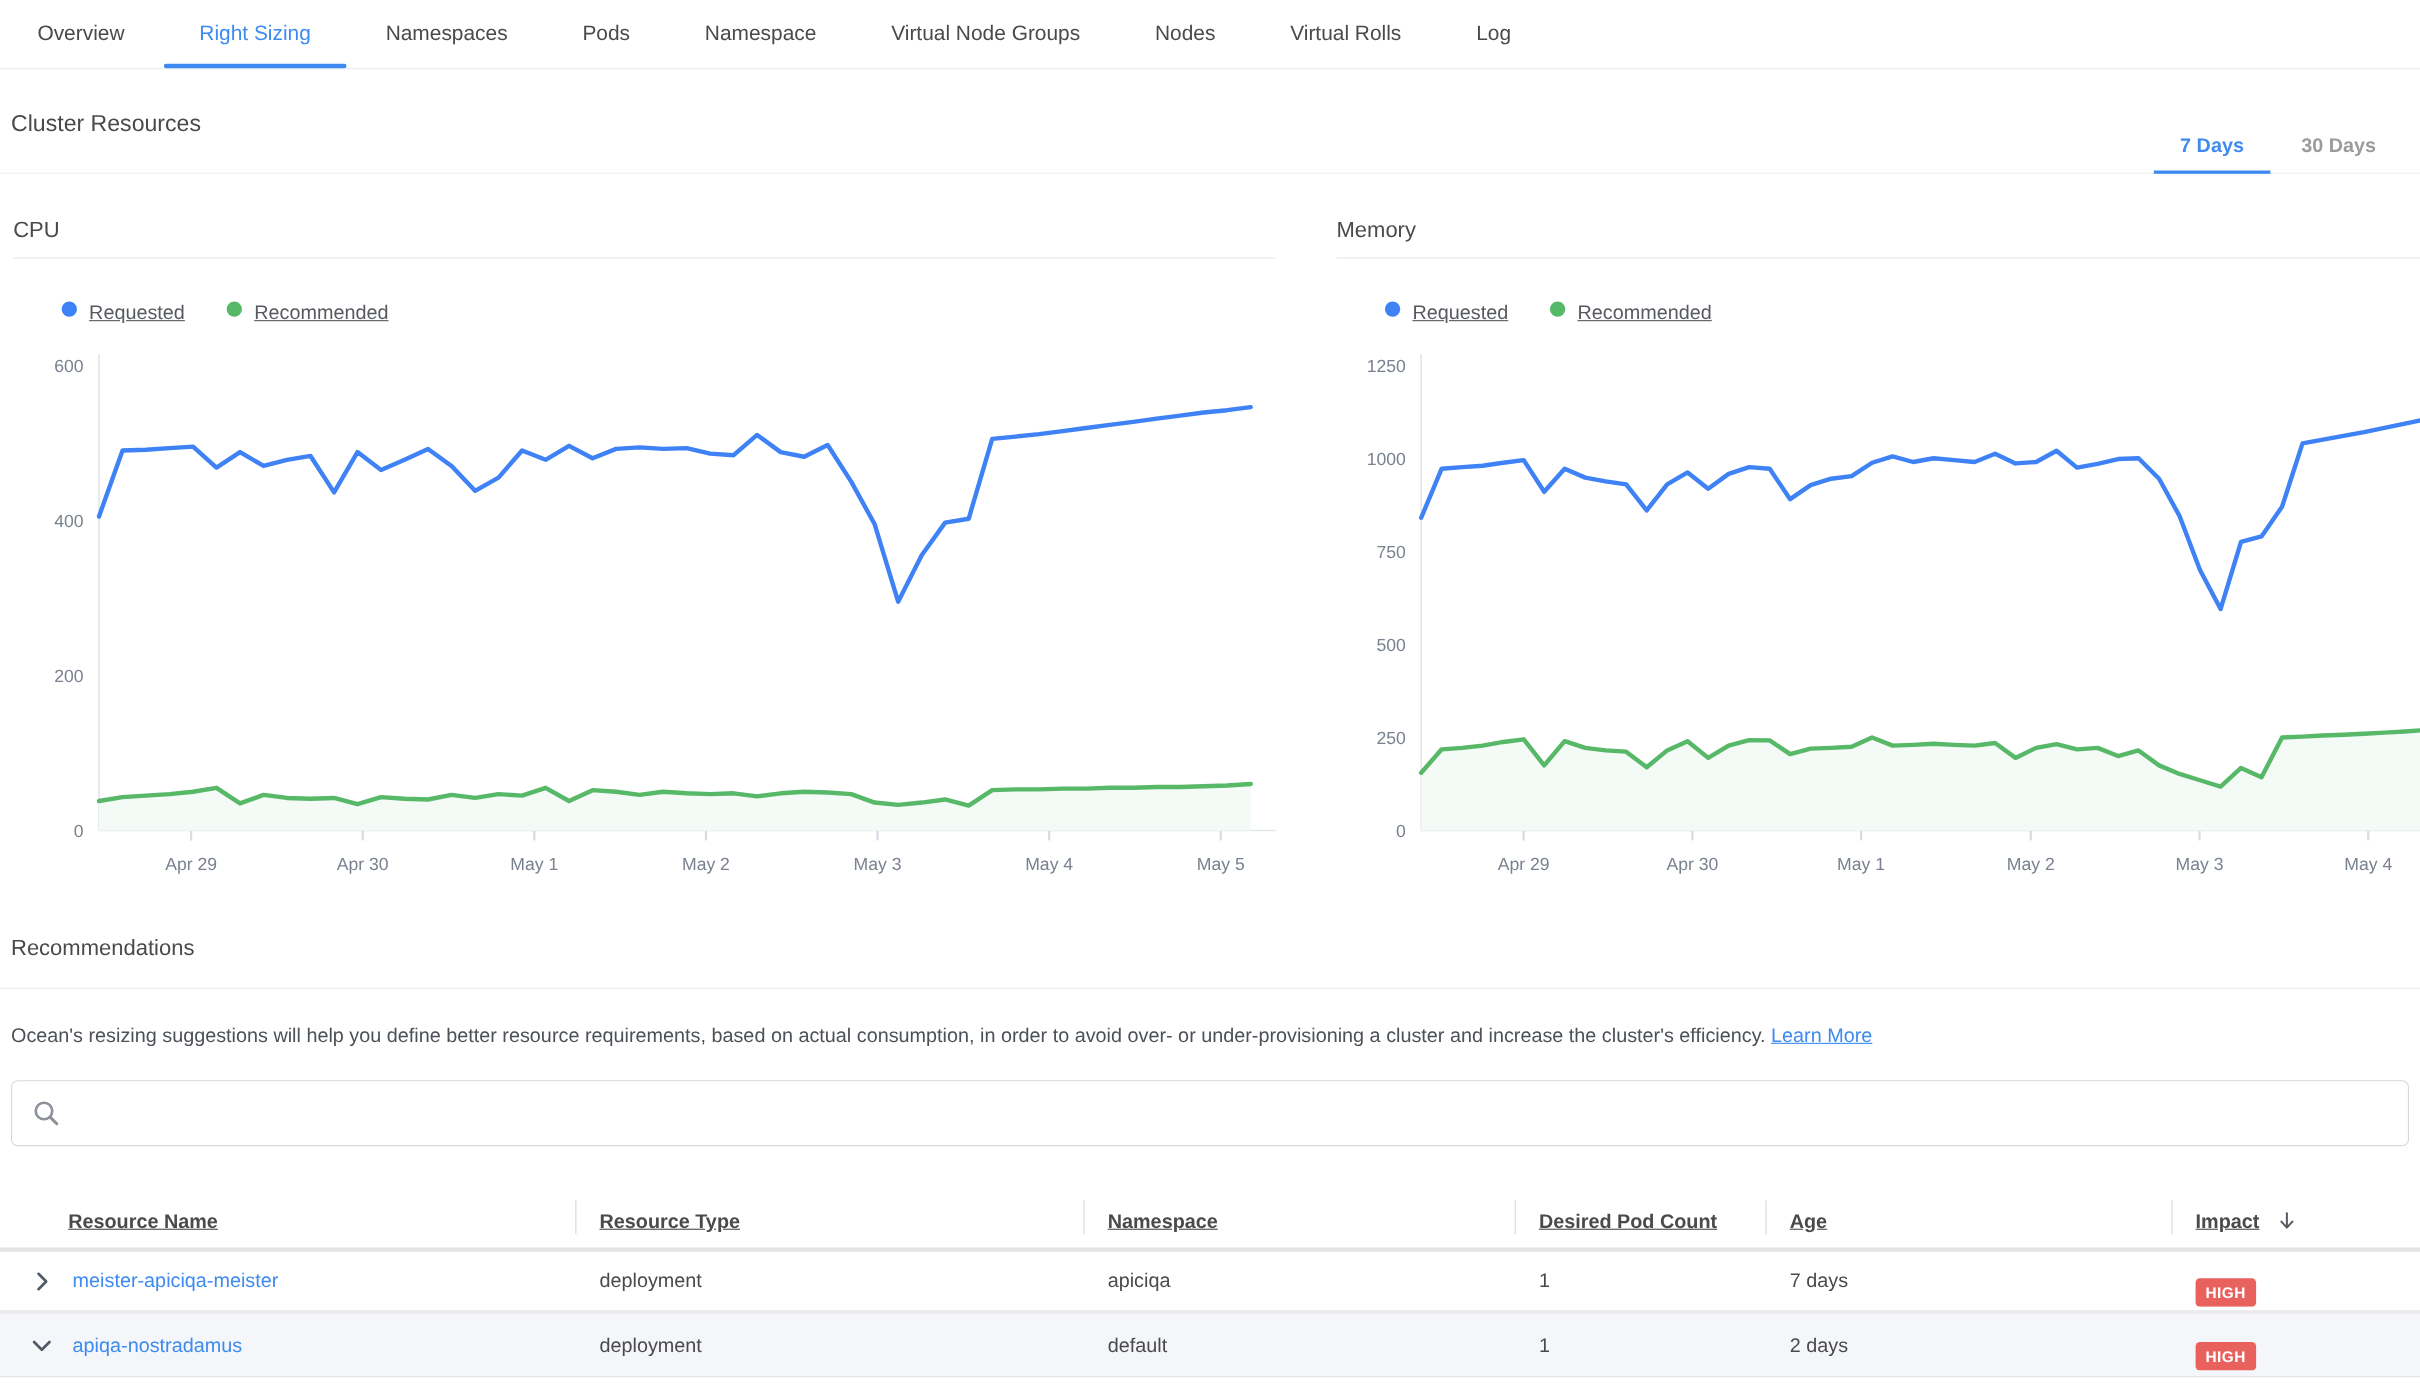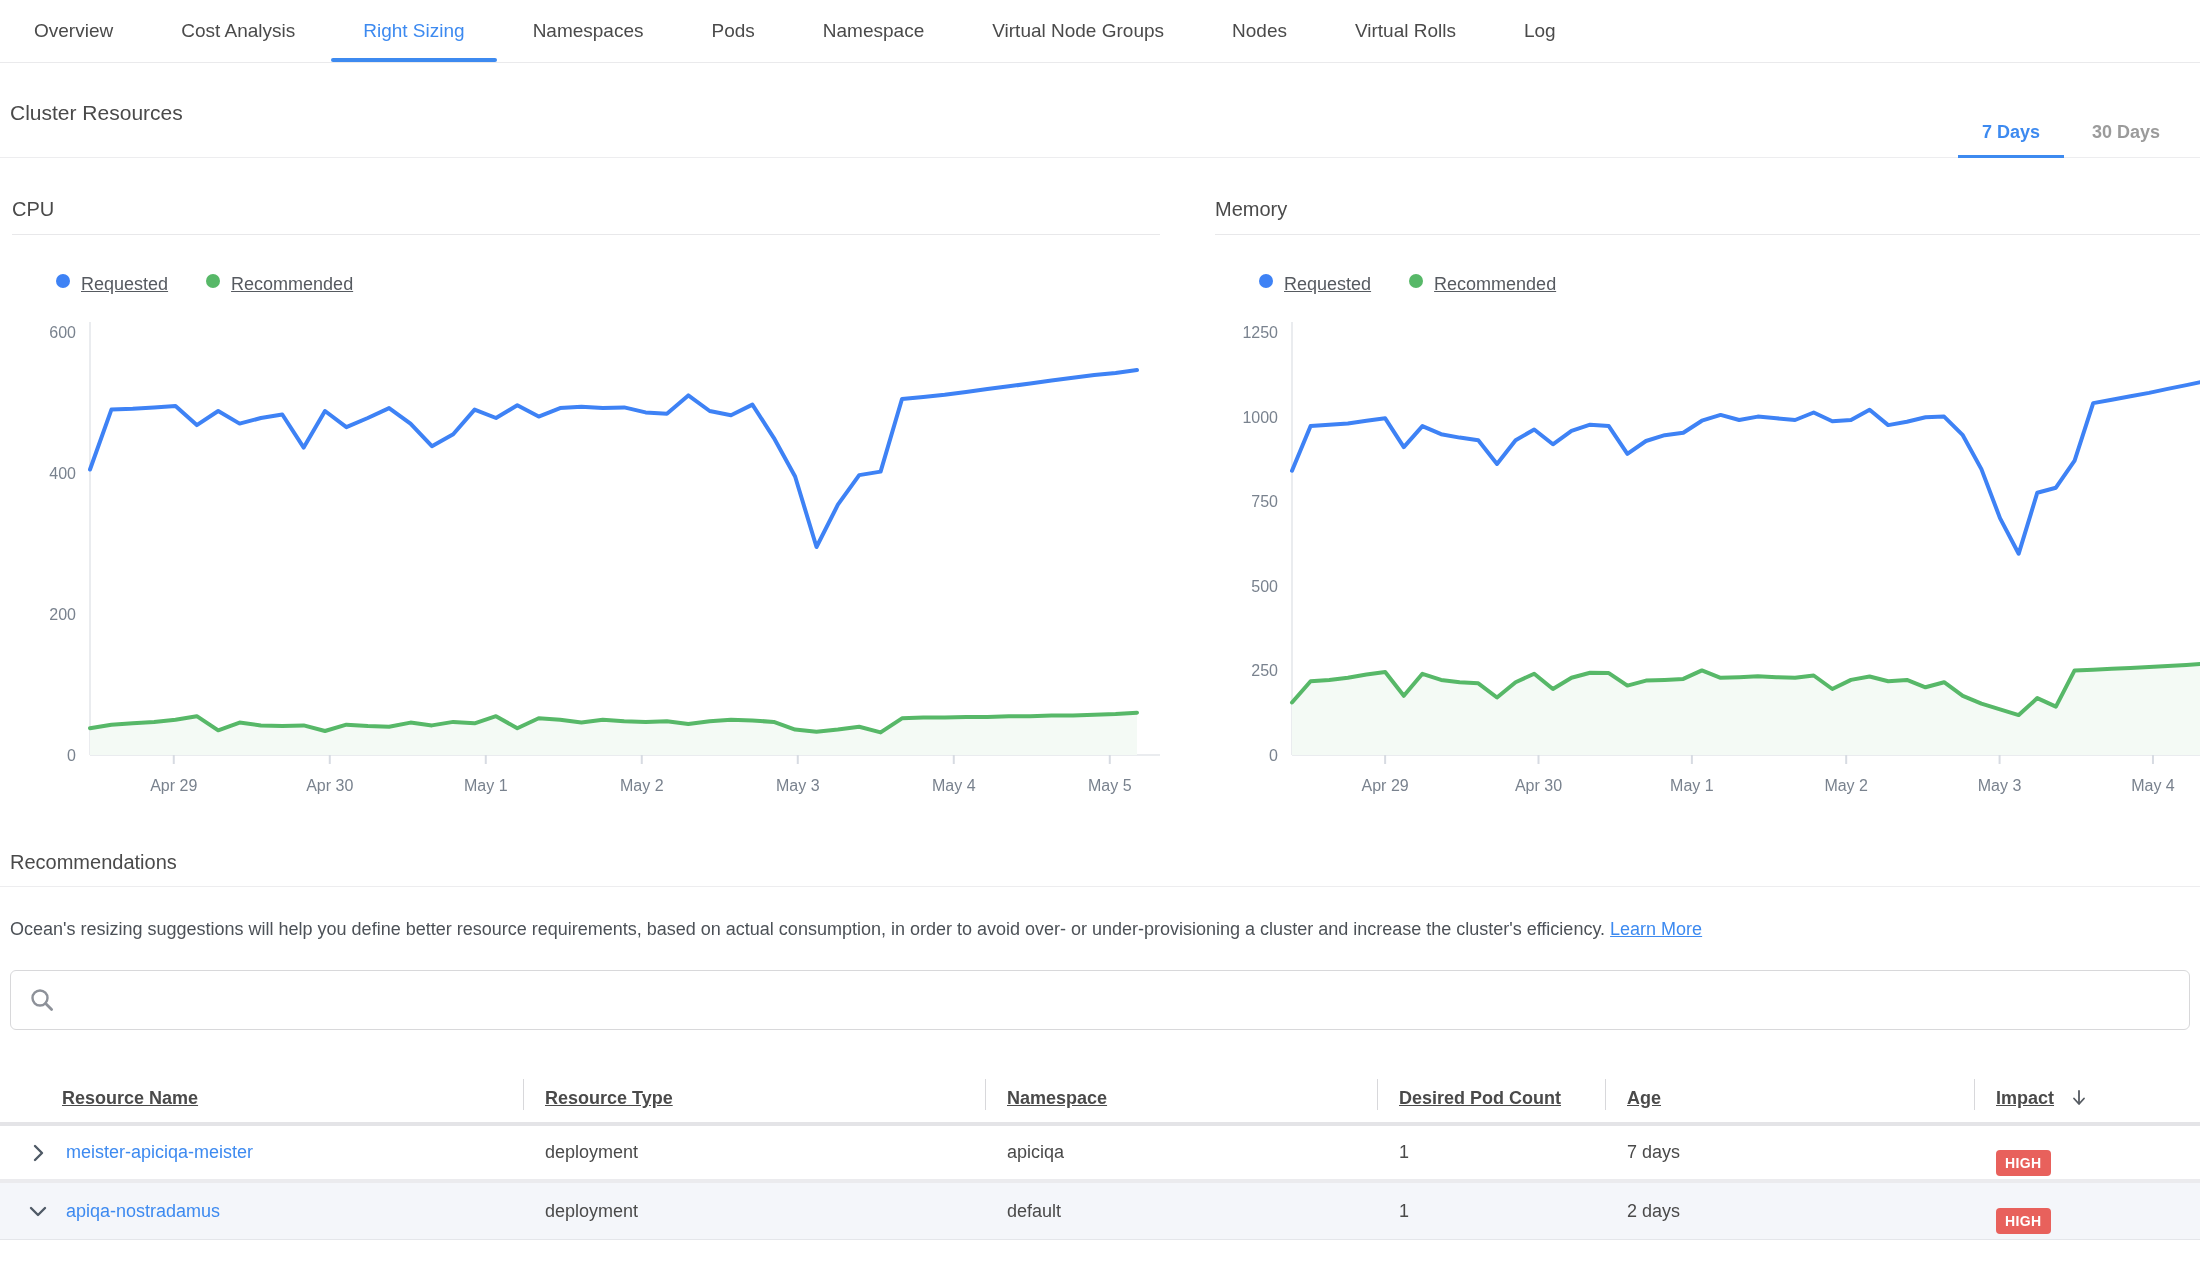--- a/index.html
+++ b/index.html
@@ -27,21 +27,21 @@
   .charts-row { display: flex; margin-top: 40px; }
   .chart-panel-cpu { margin-left: 12px; width: 1148px; }
   .chart-panel-mem { margin-left: 55px; width: 985px; }
   .chart-title { font-size: 20px; font-weight: 400; color: #4a4a4a; padding-bottom: 13px; border-bottom: 1px solid #e8e8ea; }
   .legend { display: flex; gap: 38px; align-items: center; margin: 38px 0 0 44px; height: 22px; }
   .legend-item { display: flex; align-items: flex-start; gap: 11px; font-size: 18px; color: #565a60; cursor: pointer; text-decoration: underline; }
   .legend-dot { width: 14px; height: 14px; border-radius: 50%; background: #ccc; }
   svg.chart { display: block; margin-top: 12px; }
   svg.chart text.tick { font-family: "Liberation Sans", sans-serif; font-size: 16px; fill: #79828e; }
   
-  .rec-header { margin-top: 52px; padding: 0 0 12px 10px; border-bottom: 1px solid #ededef; }
+  .rec-header { margin-top: 52px; padding: 0 0 24px 10px; border-bottom: 1px solid #ededef; }
   .rec-title { font-size: 20px; font-weight: 500; color: #4a4a4a; }
   .rec-desc { margin: 30px 10px 0; font-size: 18px; color: #4c5157; line-height: 1.4; }
   .learn-more { color: #3d8af0; text-decoration: underline; cursor: pointer; }
   
   .search-box { margin: 28px 10px 0; height: 60px; border: 1px solid #d8d8da; border-radius: 6px; display: flex; align-items: center; padding: 0 18px; gap: 14px; background: #fff; }
   .search-box input { border: none; outline: none; flex: 1; font-size: 19px; color: #333; font-family: "Liberation Sans", sans-serif; background: transparent; }
   
   .table { margin-top: 44px; }
   .thead { display: grid; grid-template-columns: 523px 462px 392px 228px 369px 1fr; height: 52px; align-items: center; border-bottom: 4px solid #e4e4e7; font-size: 18px; font-weight: 700; color: #4a4a4a; }
   .th { position: relative; height: 100%; display: flex; align-items: center; padding-left: 22px; text-decoration: underline; }
@@ -56,23 +56,20 @@
   .chev-btn { display: inline-flex; align-items: center; justify-content: center; width: 24px; height: 24px; cursor: pointer; }
   .res-link { color: #3d8af0; font-weight: 500; cursor: pointer; }
   .badge-high { display: inline-block; background: #e8615c; color: #fff; font-size: 14px; font-weight: 700; letter-spacing: 0.4px; padding: 6px 9px; border-radius: 4px; line-height: 1; margin-top: 20px; }
 </style>
 </head>
 <body>
 
 <nav class="tabbar">
   <div class="tab">
       <span>Overview</span>
-    </div>
-  <div class="tab">
-      <span>Cost Analysis</span>
     </div>
   <div class="tab active">
       <span>Right Sizing</span>
     </div>
   <div class="tab">
       <span>Namespaces</span>
     </div>
   <div class="tab">
       <span>Pods</span>
     </div>

